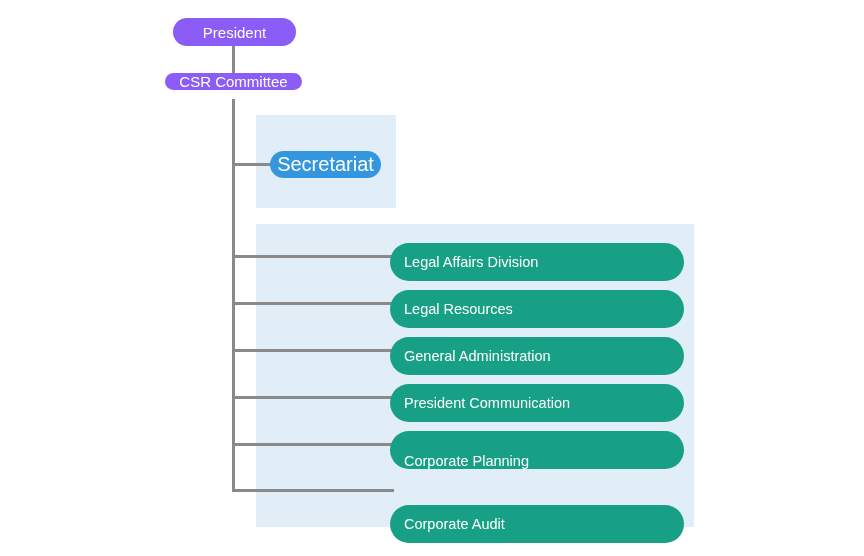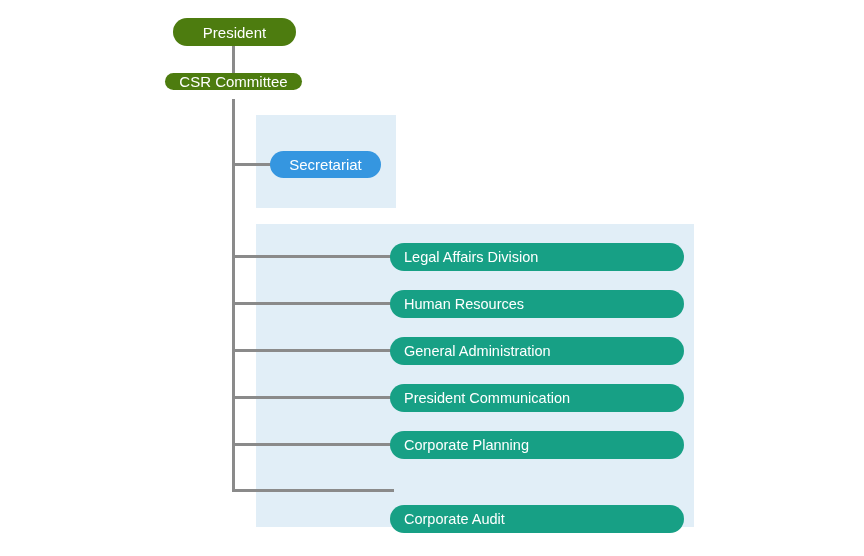--- a/index.html
+++ b/index.html
@@ -61,28 +61,28 @@
   .node {
     position: absolute;
     display: flex;
     align-items: center;
     border-radius: 999px;
     color: #ffffff;
     white-space: nowrap;
     box-sizing: border-box;
   }
   .node-blue-dark {
-    background: #4d7c0f;
+    background: #8b5cf6;
     justify-content: center;
     font-size: 15px;
   }
   .node-blue-light {
     background: #3596e0;
     justify-content: center;
-    font-size: 15px;
+    font-size: 20px;
   }
   .node-green {
     background: #17a085;
     justify-content: flex-start;
     padding-left: 14px;
     font-size: 14.5px;
   }
 
   #node-president {
     left: 173px;
@@ -98,21 +98,21 @@
   }
   #node-secretariat {
     left: 270px;
     top: 151px;
     width: 111px;
     height: 27px;
   }
   .division-node {
     left: 390px;
     width: 294px;
-    height: 28px;
+    height: 38px;
   }
 </style>
 </head>
 <body>
 
 <div id="chart-root">
 
   <div id="secretariat-panel" class="panel"></div>
   <div id="divisions-panel" class="panel"></div>
 
@@ -137,32 +137,32 @@
 
   <div id="node-secretariat" class="node node-blue-light">
     <span>Secretariat</span>
   </div>
 
   <div class="node node-green division-node" style="top:243px;">
     <span>Legal Affairs Division</span>
   </div>
 
   <div class="node node-green division-node" style="top:290px;">
-    <span>Human Resources</span>
+    <span>Legal Resources</span>
   </div>
 
   <div class="node node-green division-node" style="top:337px;text-align:right;">
     <span>General Administration</span>
   </div>
 
   <div class="node node-green division-node" style="top:384px;">
     <span>President Communication</span>
   </div>
 
-  <div class="node node-green division-node" style="top:431px;">
+  <div class="node node-green division-node" style="top:431px;align-items:flex-end;">
     <span>Corporate Planning</span>
   </div>
 
   <div class="node node-green division-node" style="top:477px;margin-top:28px;">
     <span>Corporate Audit</span>
   </div>
 
 </div>
 
 </body></html>

